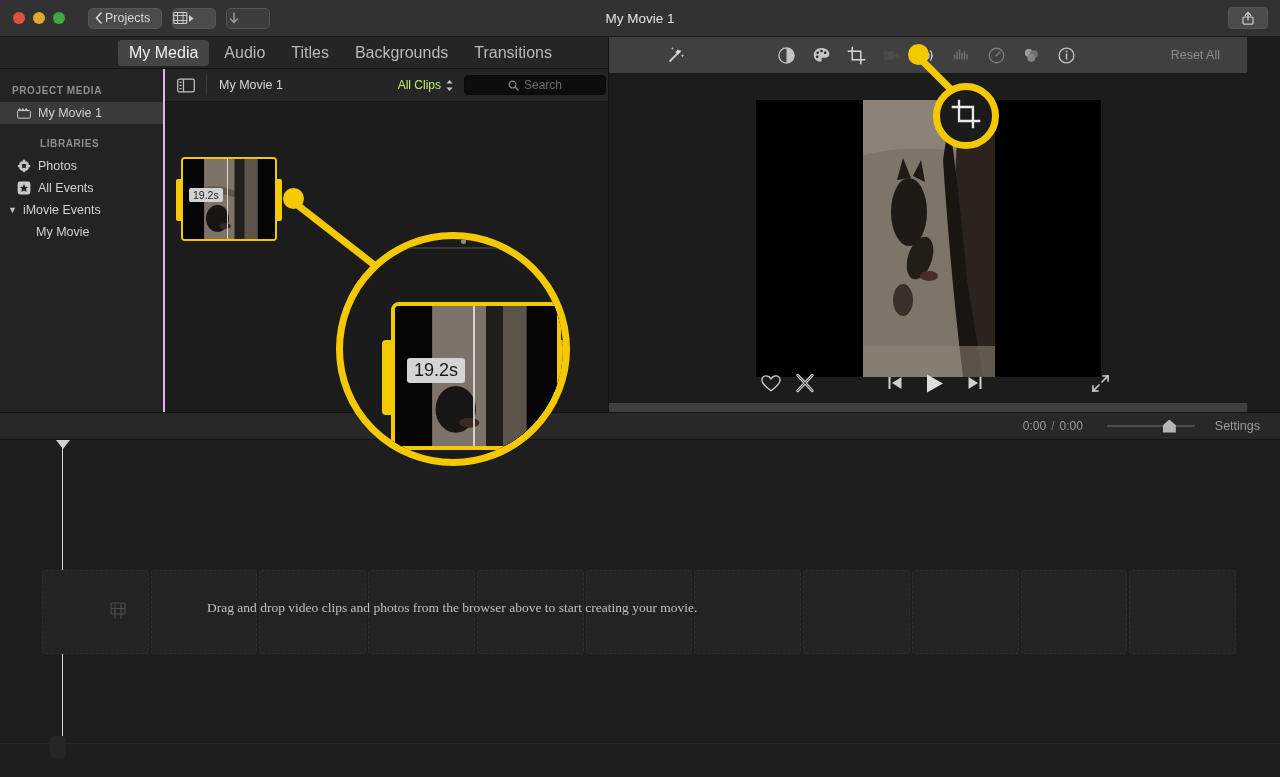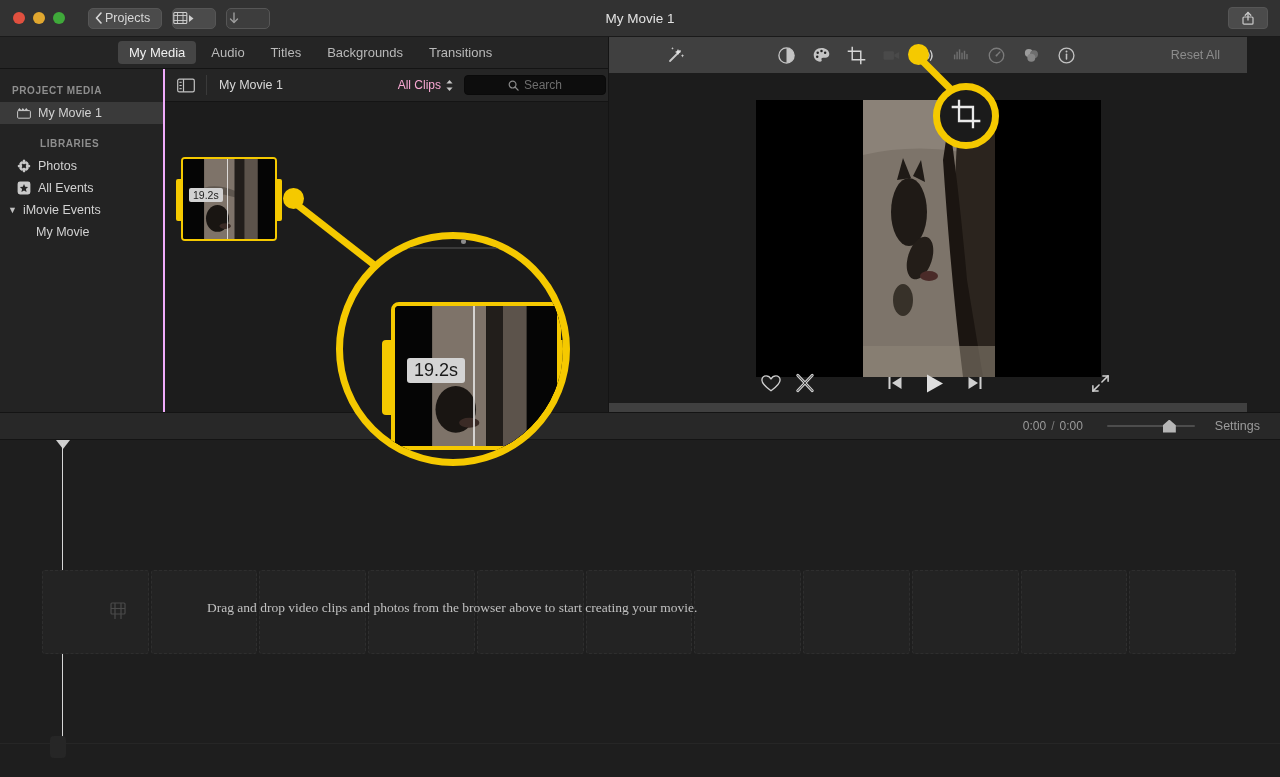--- a/index.html
+++ b/index.html
@@ -48,21 +48,21 @@
   .leftpane {
     position: absolute; top: 37px; left: 0; width: 640px; height: 375px;
     background: #1c1c1c;
   }
   .tabbar {
     position: absolute; top: 0; left: 0; width: 640px; height: 32px;
     background: #252525; border-bottom: 1px solid #141414;
     display: flex; align-items: center;
   }
   .tab {
-    color: #b9b9b9; font-size: 13px; padding: 4px 11px; border-radius: 4px;
+    color: #b9b9b9; font-size: 16px; padding: 4px 11px; border-radius: 4px;
     margin-left: 4px;
   }
   .tab:first-child { margin-left: 118px; }
   .tab.active { background: #454545; color: #f0f0f0; }
 
   
   .sidebar {
     position: absolute; top: 32px; left: 0; width: 165px; height: 343px;
     background: #232323; border-right: 2px solid #f0abfc;
     padding-top: 10px;
@@ -83,21 +83,21 @@
 
   
   .browser-bar {
     position: absolute; top: 32px; left: 165px; width: 475px; height: 33px;
     background: #252525; border-bottom: 1px solid #141414;
     display: flex; align-items: center;
   }
   .bb-sidebtn { width: 18px; height: 15px; margin-left: 12px; }
   .bb-sep { width: 1px; height: 20px; background: #3a3a3a; margin-left: 11px; }
   .bb-title { color: #d8d8d8; font-size: 12.5px; margin-left: 12px; }
-  .bb-clips { margin-left: auto; color: #f9a8d4; font-size: 12px; display: flex; align-items: center; gap: 4px; }
+  .bb-clips { margin-left: auto; color: #bef264; font-size: 12px; display: flex; align-items: center; gap: 4px; }
   .bb-search {
     width: 142px; height: 20px; background: #0d0d0d; border-radius: 4px;
     display: flex; align-items: center; justify-content: center; gap: 5px;
     color: #6e6e6e; font-size: 12px; margin-left: 10px;
     border: 0.5px solid #0a0a0a;
   }
   .bb-gear { margin: 0 9px 0 9px; }
 
   .browser-area {
     position: absolute; top: 65px; left: 165px; width: 475px; height: 310px;

